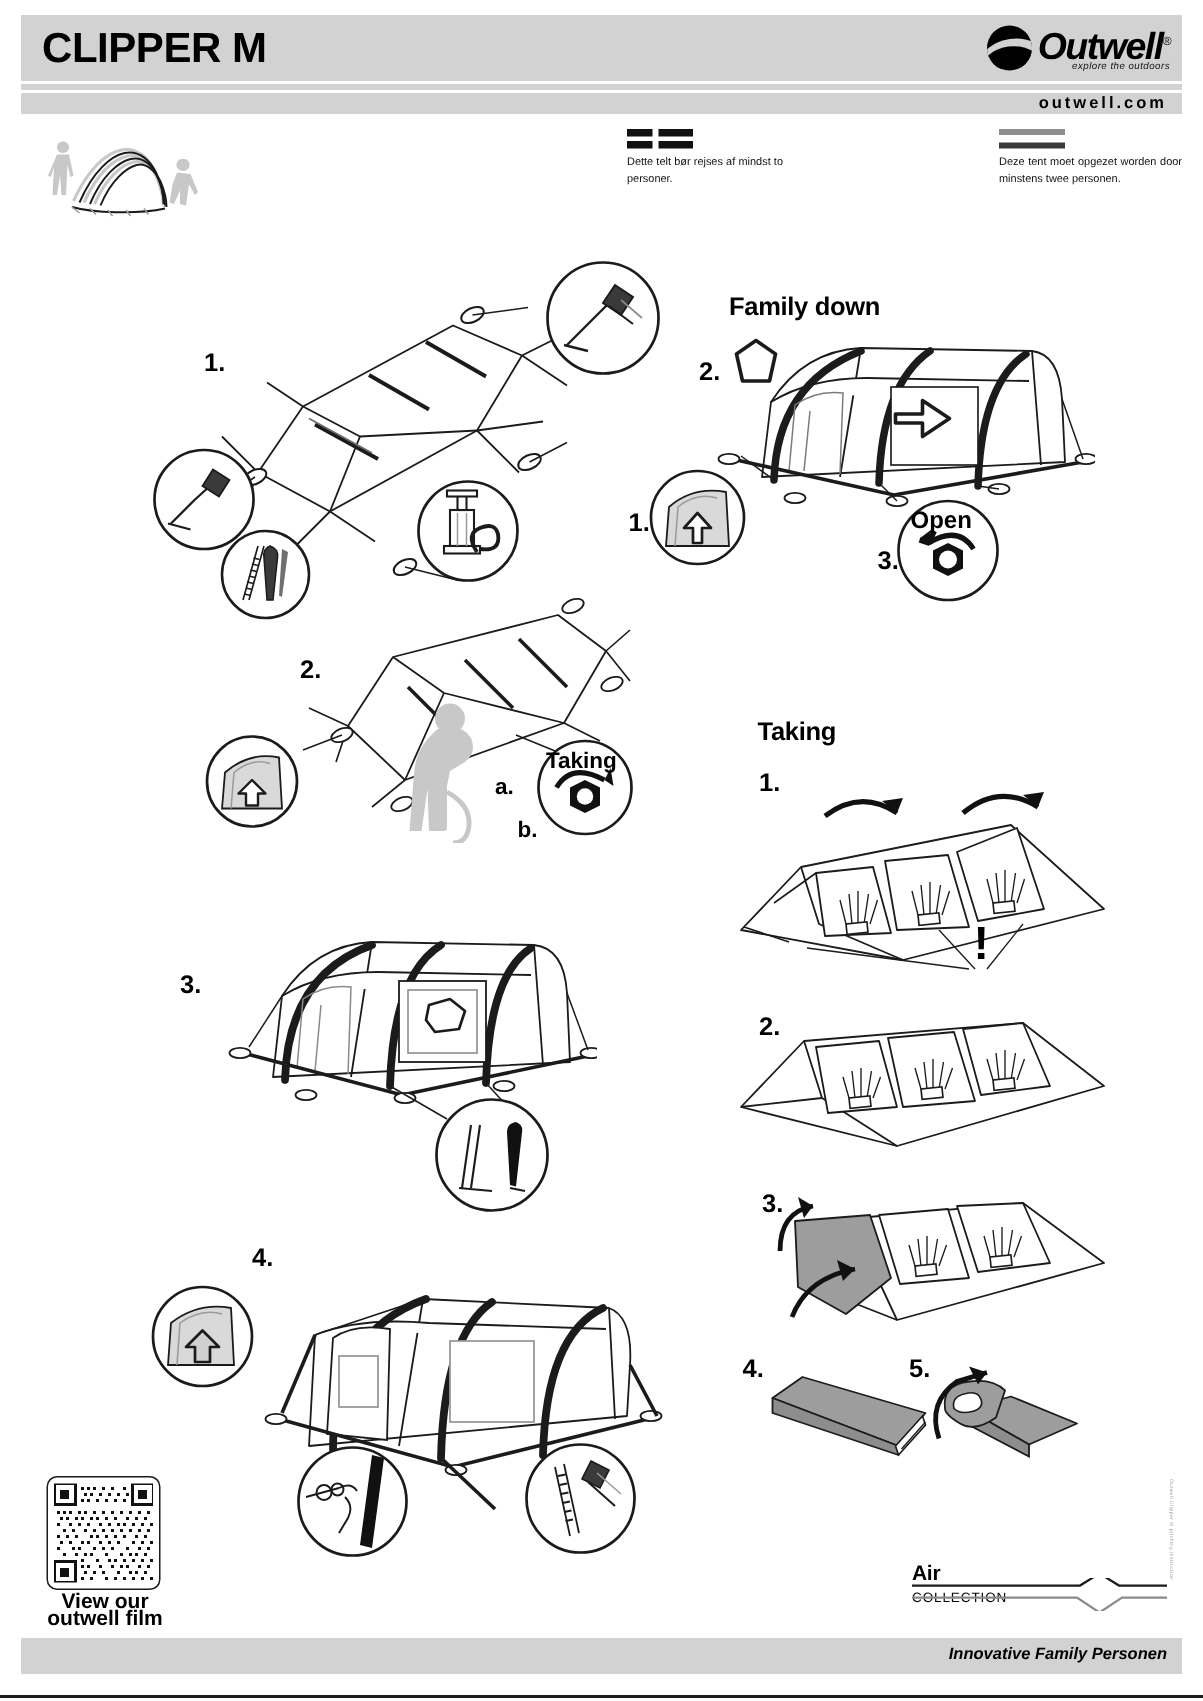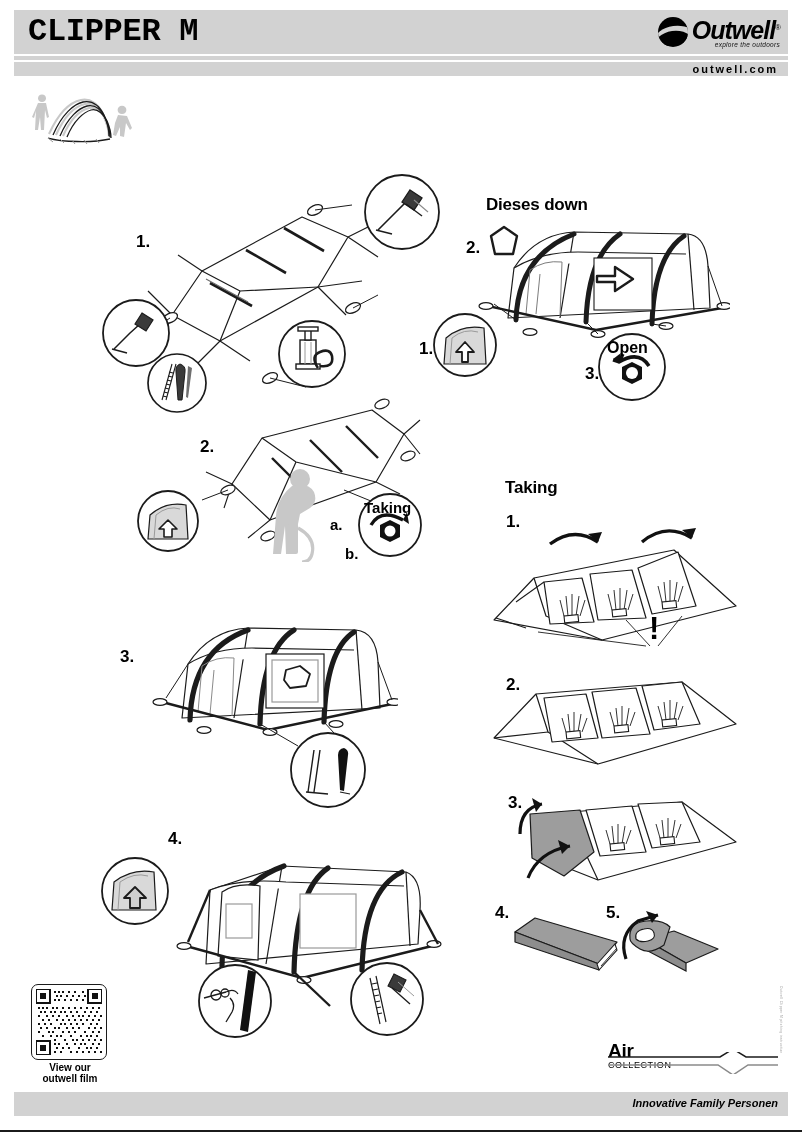--- a/index.html
+++ b/index.html
@@ -2,22 +2,22 @@
 <html><head>
 <meta charset="utf-8">
 <style>
   html,body{margin:0;padding:0;background:#fff;}
   body{width:802px;height:1134px;position:relative;overflow:hidden;
        font-family:"Liberation Sans","DejaVu Sans",sans-serif;color:#000;}
   .page{position:absolute;left:0;top:0;width:802px;height:1134px;background:#fff;}
 
   
   .hdr-band{position:absolute;left:14px;top:10px;width:774px;height:44px;background:#d2d2d2;}
-  .hdr-title{position:absolute;left:28px;top:19px;font-size:32px;font-weight:700;
-             letter-spacing:-.3px;line-height:26px;font-family:Liberation Mono, monospace;}
+  .hdr-title{position:absolute;left:28px;top:19px;font-size:28px;font-weight:700;
+             letter-spacing:-.3px;line-height:26px;}
   .logo-wrap{position:absolute;right:22px;top:16px;height:32px;display:flex;align-items:center;}
   .logo-mark{width:30px;height:30px;border-radius:50%;background:#000;position:relative;
              overflow:hidden;margin-right:4px;}
   .logo-mark::before{content:"";position:absolute;left:-4px;top:9px;width:40px;height:12px;
              background:#d2d2d2;border-radius:50%/100% 100% 0 0;transform:rotate(-8deg);}
   .logo-mark::after{content:"";position:absolute;left:-5px;top:14px;width:40px;height:14px;
              background:#000;border-radius:50%/100% 100% 0 0;transform:rotate(-8deg);}
   .logo-text{font-size:25px;font-weight:700;font-style:italic;letter-spacing:-1px;line-height:24px;}
   .logo-tm{font-size:8px;vertical-align:super;font-style:normal;font-weight:400;}
   .logo-tag{font-size:6.5px;font-style:italic;text-align:right;letter-spacing:.3px;
@@ -63,25 +63,25 @@
 
   
   .art{position:absolute;}
   .stepnum{position:absolute;font-size:17px;font-weight:700;}
   .sect-title{position:absolute;font-size:17px;font-weight:700;letter-spacing:-.2px;}
 
   
   .qr-box{position:absolute;left:31px;top:984px;width:76px;height:76px;background:#fff;
           border:1.2px solid #1b1b1b;border-radius:7px;padding:4px;box-sizing:border-box;}
   .qr-cap{position:absolute;left:14px;top:1062px;width:112px;text-align:center;
-          font-size:10px;font-weight:700;line-height:11px;}
+          font-size:14px;font-weight:700;line-height:11px;}
 
   
   .air-w{position:absolute;left:608px;top:1040px;width:170px;height:36px;}
-  .air-t{position:absolute;left:0;top:0;font-size:19px;font-weight:700;letter-spacing:-.2px;}
+  .air-t{position:absolute;left:0;top:0;font-size:14px;font-weight:700;letter-spacing:-.2px;}
   .air-c{position:absolute;left:0;top:20px;font-size:9px;letter-spacing:.6px;}
 
   .ftr-band{position:absolute;left:14px;top:1092px;width:774px;height:24px;background:#d2d2d2;}
   .ftr-txt{position:absolute;right:24px;top:1097px;font-size:11px;font-weight:700;font-style:italic;}
   .baseline{position:absolute;left:0;top:1130px;width:802px;height:2px;background:#1b1b1b;}
   .microtext{position:absolute;left:779px;top:986px;font-size:3.2px;color:#9a9a9a;
              writing-mode:vertical-rl;letter-spacing:.4px;white-space:nowrap;}
 </style>
 </head>
 <body>
@@ -123,22 +123,39 @@
         <path d="M41 49c7-17 17-25 24-27 7-2 13 5 16 11 3 7 4 13 4 17"></path>
         <path d="M22 50c14 4 44 5 62 1"></path>
       </g>
       <g fill="none" stroke="#9a9a9a" stroke-width="1">
         <path d="M22 50l5 4M34 51l4 4M46 52l3 4M58 52l3 4M70 51l3 4"></path>
       </g>
     </svg>
 
 
 
-
-
+    <div class="lang" style="left:404px;width:104px;">
+      <div class="flag f-dk">
+        <i class="fdk-a"></i>
+          <i class="fdk-b"></i>
+          <i class="fdk-c"></i>
+          <i class="fdk-d"></i>
+      </div>
+      <p>Dette telt bør rejses af mindst to personer.</p>
+    </div>
+
+
+    <div class="lang" style="left:652px;width:122px;">
+      <div class="flag f-nl">
+        <i class="fnl-1"></i>
+          <i class="fnl-2"></i>
+          <i class="fnl-3"></i>
+      </div>
+      <p>Deze tent moet opgezet worden door minstens twee personen.</p>
+    </div>
   </div>
 
   <div class="stepnum" style="left:136px;top:232px;">1.</div>
 
   <svg class="art" style="left:110px;top:175px;" width="350" height="230" viewBox="0 0 350 230">
     <g fill="none" stroke="#1b1b1b" stroke-width="1.2" stroke-linejoin="round">
 
       <path d="M62 140 L92 96 L192 42 L238 62 L208 112 L110 166 Z" fill="#fff"></path>
       <path d="M92 96 L130 116 L208 112"></path>
       <path d="M110 166 L130 116"></path>
@@ -206,21 +223,21 @@
     <g fill="#fff" stroke="#1b1b1b" stroke-width="1.4">
       <rect x="24" y="22" width="16" height="24"></rect>
       <rect x="20" y="46" width="24" height="5"></rect>
       <rect x="29" y="12" width="6" height="10"></rect>
       <rect x="22" y="9" width="20" height="4"></rect>
     </g>
     <path d="M29 24 L29 46 M35 24 L35 46" stroke="#9a9a9a" stroke-width="1" fill="none"></path>
     <path d="M44 48 q14 2 12 -10 q-2 -8 -12 -4 q-10 4 -2 16" fill="none" stroke="#1b1b1b" stroke-width="2.6"></path>
   </svg>
 
-  <div class="sect-title" style="left:486px;top:195px;">Dieses down</div>
+  <div class="sect-title" style="left:486px;top:195px;">Family down</div>
   <div class="stepnum" style="left:466px;top:238px;">2.</div>
   <div class="stepnum" style="left:419px;top:339px;">1.</div>
   <div class="stepnum" style="left:585px;top:364px;">3.</div>
 
   <svg class="art" style="left:470px;top:222px;" width="260" height="130" viewBox="0 0 260 130">
     <g fill="#fff" stroke="#1b1b1b" stroke-width="1.2" stroke-linejoin="round">
       <path d="M38 96 L44 46 Q66 12 104 10 L218 12 Q236 14 238 44 L240 86 Z"></path>
       <path d="M104 10 L90 96"></path>
       <path d="M218 12 L224 88"></path>
       <path d="M44 46 Q70 30 108 30 L216 32"></path>

